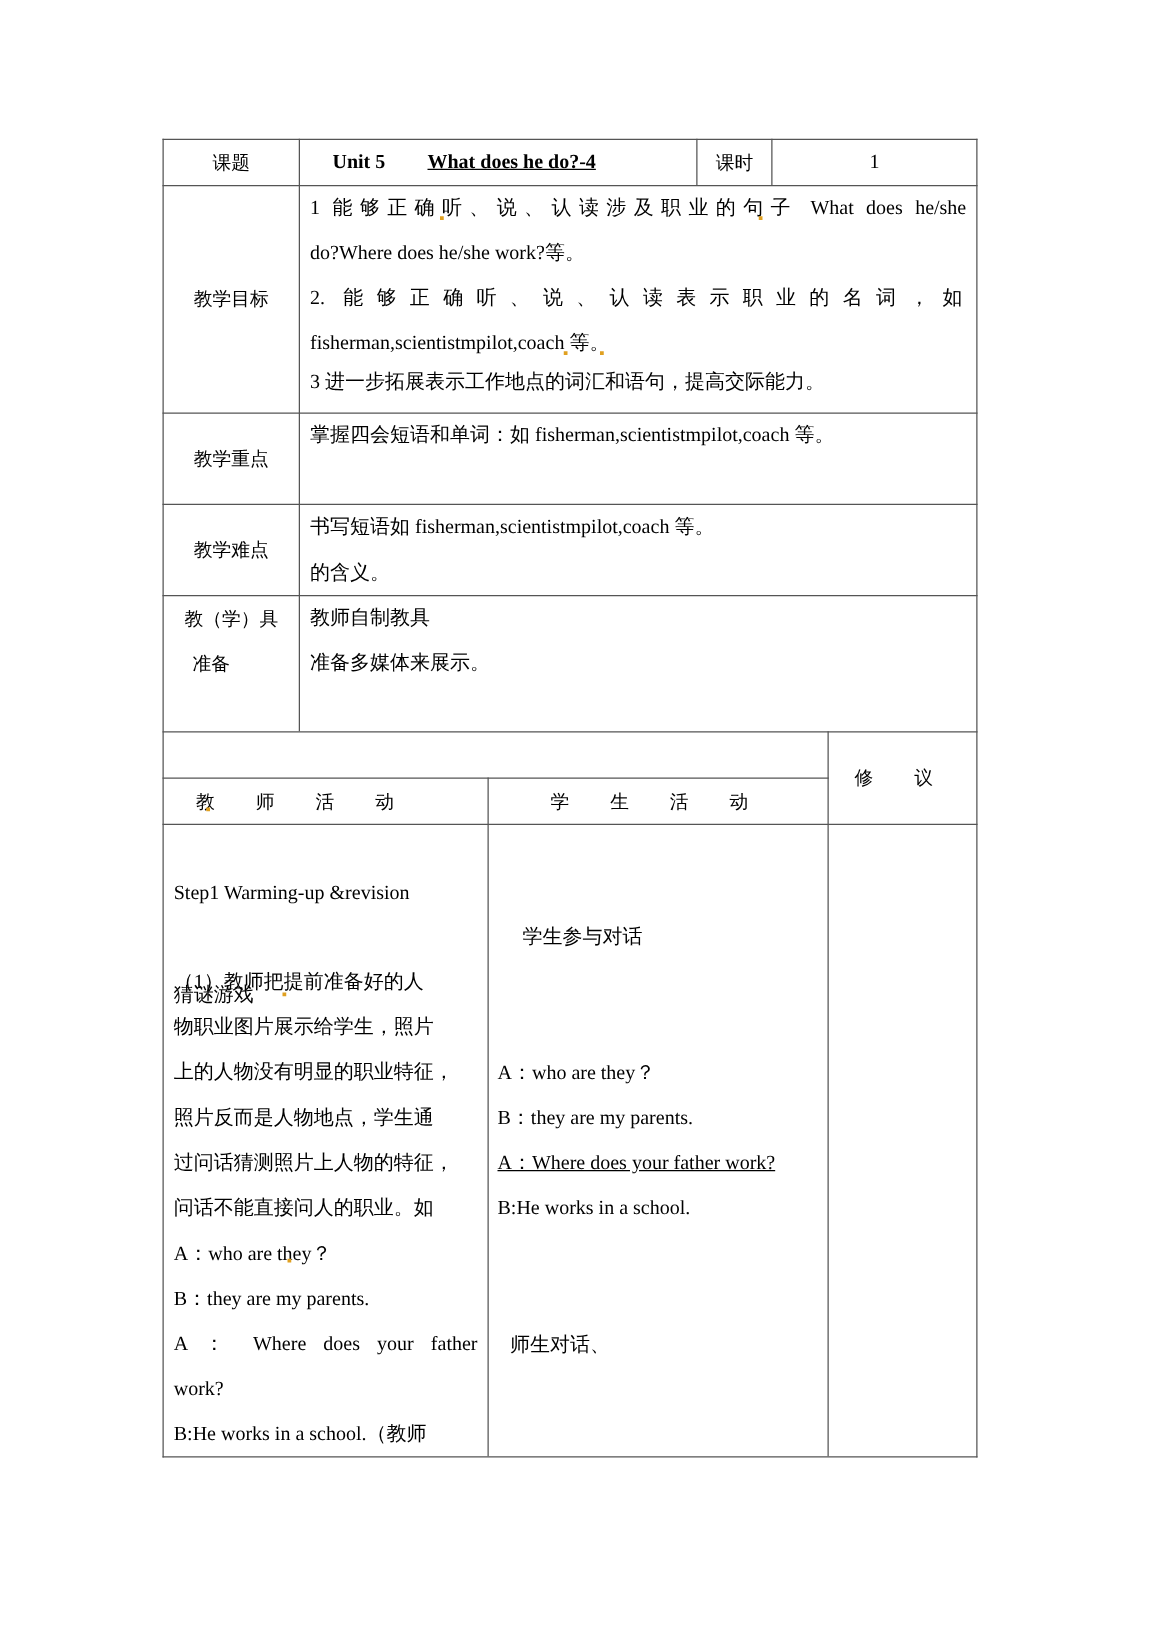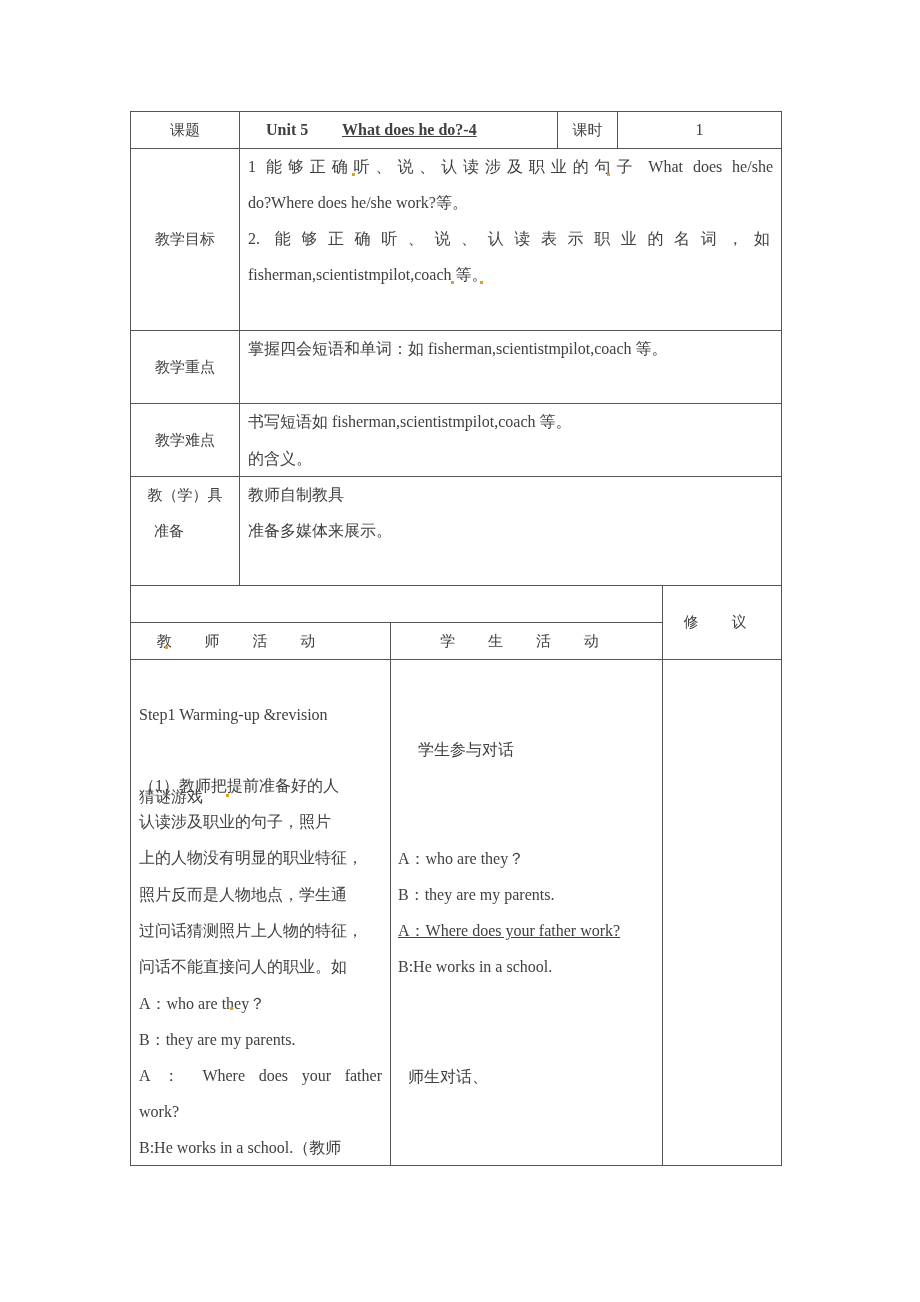--- a/index.html
+++ b/index.html
@@ -1,21 +1,21 @@
 <!DOCTYPE html>
 <html><head>
 <meta charset="utf-8">
 <style>
   html, body { margin: 0; padding: 0; background: #ffffff; }
   body { width: 920px; height: 1302px; position: relative; font-family: "Liberation Serif", "DejaVu Serif", serif; color: #111; }
   .page { position: absolute; left: 0; top: 0; width: 920px; height: 1302px; }
   .b { position: absolute; background: #555; }
   .h { height: 1px; }
   .v { width: 1px; }
-  .t { position: absolute; font-size: 16px; line-height: 18px; white-space: nowrap; color: #404040; }
+  .t { position: absolute; font-size: 16px; line-height: 18px; white-space: nowrap; color: #000000; }
   .cjk { font-family: "DejaVu Sans", sans-serif; font-size: 15px; text-align: right; }
   .bold { font-weight: bold; }
   .center { text-align: center; }
   .spaced { letter-spacing: 14px; }
   .justify { text-align: justify; text-align-last: justify; white-space: nowrap; }
   .dot { position: absolute; width: 3px; height: 3px; background: #e0a020; }
 </style>
 </head>
 <body>
 
@@ -43,20 +43,21 @@
   <div class="t bold" style="left:266px;top:121px;">Unit 5</div>
   <div class="t bold" style="left:342px;top:121px;text-decoration:underline;">What does he do?-4</div>
   <div class="t cjk center" style="left:558px;top:121px;width:59px;">课时</div>
   <div class="t center" style="left:618px;top:121px;width:163px;">1</div>
 
   <div class="t cjk center" style="left:131px;top:230px;width:108px;">教学目标</div>
   <div class="t justify" style="left:248px;top:158px;width:525px;">1 能够正确听、说、认读涉及职业的句子 What does he/she</div>
   <div class="t" style="left:248px;top:194px;">do?Where does he/she work?等。</div>
   <div class="t justify" style="left:248px;top:230px;width:522px;">2. 能够正确听、说、认读表示职业的名词，如</div>
   <div class="t" style="left:248px;top:266px;">fisherman,scientistmpilot,coach 等。</div>
+  <div class="t" style="left:248px;top:297px;">3 进一步拓展表示工作地点的词汇和语句，提高交际能力。</div>
   <div class="dot" style="left:352px;top:173px;"></div>
   <div class="dot" style="left:607px;top:173px;"></div>
   <div class="dot" style="left:451px;top:281px;"></div>
   <div class="dot" style="left:480px;top:281px;"></div>
 
   <div class="t cjk center" style="left:131px;top:358px;width:108px;">教学重点</div>
   <div class="t" style="left:248px;top:340px;">掌握四会短语和单词：如 fisherman,scientistmpilot,coach 等。</div>
 
   <div class="t cjk center" style="left:131px;top:431px;width:108px;">教学难点</div>
   <div class="t" style="left:248px;top:413px;">书写短语如 fisherman,scientistmpilot,coach 等。</div>
@@ -68,21 +69,21 @@
   <div class="t" style="left:248px;top:522px;">准备多媒体来展示。</div>
 
   <div class="t cjk center spaced" style="left:663px;top:613px;width:118px;">修 议</div>
   <div class="t cjk center spaced" style="left:131px;top:632px;width:224px;">教 师 活 动</div>
   <div class="t cjk center spaced" style="left:391px;top:632px;width:271px;">学 生 活 动</div>
   <div class="dot" style="left:165px;top:646px;"></div>
 
   <div class="t" style="left:139px;top:706px;">Step1 Warming-up &amp;revision</div>
   <div class="t" style="left:139px;top:761px;margin-top:27px;">猜谜游戏</div>
   <div class="t" style="left:139px;top:777px;">（1）教师把提前准备好的人</div>
-  <div class="t" style="left:139px;top:813px;">认读涉及职业的句子，照片</div>
+  <div class="t" style="left:139px;top:813px;">物职业图片展示给学生，照片</div>
   <div class="t" style="left:139px;top:849px;">上的人物没有明显的职业特征，</div>
   <div class="t" style="left:139px;top:886px;">照片反而是人物地点，学生通</div>
   <div class="t" style="left:139px;top:922px;">过问话猜测照片上人物的特征，</div>
   <div class="t" style="left:139px;top:958px;">问话不能直接问人的职业。如</div>
   <div class="t" style="left:139px;top:995px;">A：who are  they？</div>
   <div class="t" style="left:139px;top:1031px;">B：they are my parents.</div>
   <div class="t justify" style="left:139px;top:1067px;width:243px;">A ：  Where  does  your  father</div>
   <div class="t" style="left:139px;top:1103px;">work?</div>
   <div class="t" style="left:139px;top:1139px;">B:He works in a school.（教师</div>
   <div class="dot" style="left:226px;top:794px;"></div>

